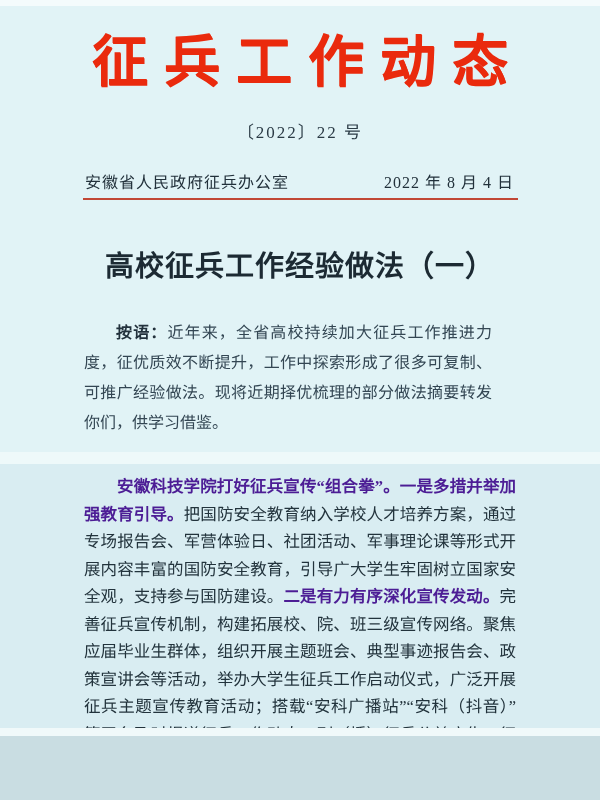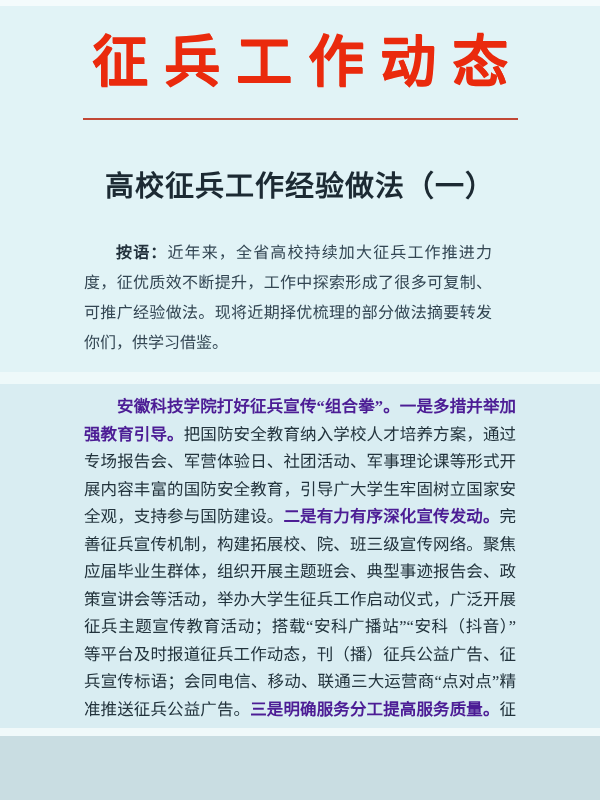--- a/index.html
+++ b/index.html
@@ -109,21 +109,26 @@
 <body>
 
 <div class="page">
 
   <div class="strip-top"></div>
 
   <div class="section-top">
 
     <h1 class="masthead">征兵工作动态</h1>
 
+    <div class="issue-number">〔2022〕22 号</div>
 
+    <div class="issuer-row">
+      <span class="issuer-name">安徽省人民政府征兵办公室</span>
+      <span class="issue-date">2022 年 8 月 4 日</span>
+    </div>
 
     <div class="header-rule"></div>
 
     <h2 class="article-title">高校征兵工作经验做法（一）</h2>
 
     <p class="intro-paragraph"><span class="intro-label">按语：</span><span>近年来，全省高校持续加大征兵工作推进力度，征优质效不断提升，工作中探索形成了很多可复制、可推广经验做法。现将近期择优梳理的部分做法摘要转发你们，供学习借鉴。</span></p>
   </div>
 
   <div class="seam"></div>
 

